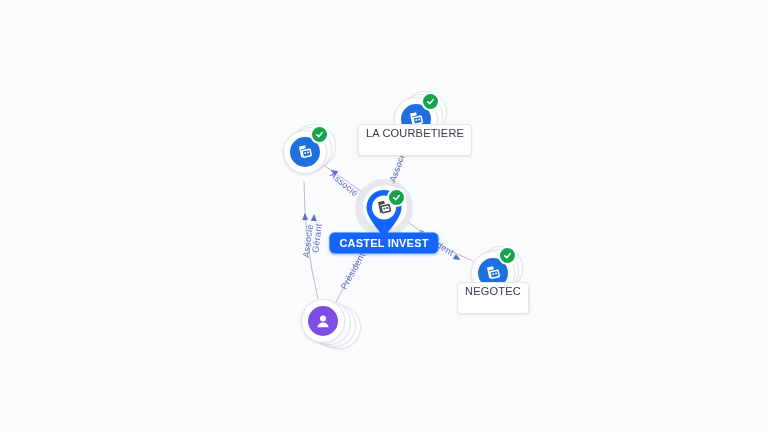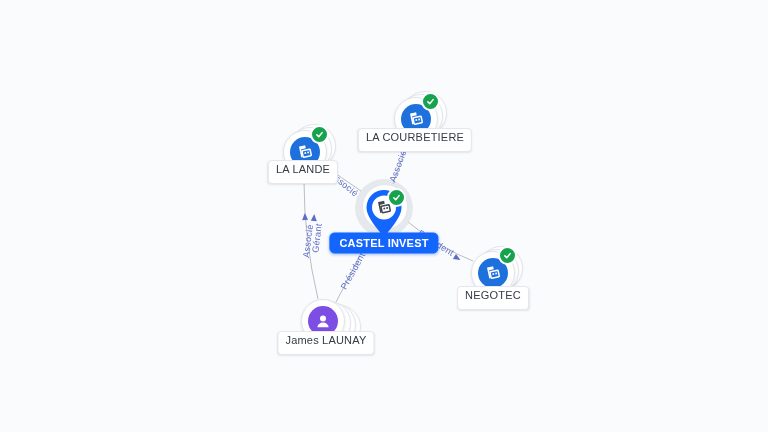--- a/index.html
+++ b/index.html
@@ -63,21 +63,21 @@
   }
 
   
   .pill{
     position:absolute;z-index:7;
     transform:translate(-50%,-50%);
     background:#ffffff;
     border:1px solid #e4e7ed;
     border-radius:4px;
     box-shadow:0 1px 2px rgba(30,40,60,.10);
-    padding:2px 7px 8px 7px;
+    padding:2px 7px 16px 7px;
     font-size:11px;color:#333b46;
     white-space:nowrap;letter-spacing:.2px;
   }
   .pill.selected{
     background:#1365fb;border-color:#1365fb;
     color:#ffffff;font-weight:600;
     padding:3px 9px 4px 9px;border-radius:5px;
     box-shadow:0 1px 3px rgba(19,101,251,.35);
   }
   .ctr{transform:translate(-50%,-50%);}
@@ -149,21 +149,20 @@
           </g>
         </svg>
       </div>
     </div>
     <div class="badge" style="left:27px;top:-5px;">
       <svg width="9" height="9" viewBox="0 0 12 12">
         <polyline points="2.5,6.5 5,9 9.5,3.5" fill="none" stroke="#ffffff" stroke-width="2" stroke-linecap="round" stroke-linejoin="round"></polyline>
       </svg>
     </div>
   </div>
-  <div class="pill" style="left:303px;top:172px;">LA LANDE</div>
 
   <div class="node" style="left:471px;top:251px;">
     <div class="stack" style="transform:translate(8px,-5px);"></div>
     <div class="stack" style="transform:translate(4px,-2px);"></div>
     <div class="card">
       <div class="circle company">
         <svg width="20" height="20" viewBox="0 0 20 20">
           <g transform="rotate(-12 10 10)" stroke="#ffffff" fill="none" stroke-width="1.5">
             <line x1="6" y1="3.5" x2="6" y2="14.5"></line>
             <path d="M6 3.5 H11.5 V6.6 H6 Z" fill="#ffffff" stroke="none"></path>
@@ -188,21 +187,20 @@
     <div class="stack" style="transform:translate(6px,2px);"></div>
     <div class="card">
       <div class="circle person">
         <svg width="20" height="20" viewBox="0 0 20 20">
           <circle cx="10" cy="7.4" r="3" fill="#ffffff"></circle>
           <path d="M4.4 16.2 a5.6 4.6 0 0 1 11.2 0 Z" fill="#ffffff"></path>
         </svg>
       </div>
     </div>
   </div>
-  <div class="pill" style="left:326px;top:343px;">James LAUNAY</div>
 
   <div class="halo ctr" style="left:384px;top:208px;transform:translate(-50%,-50%);"></div>
   <div class="pin-card" style="left:362px;top:184px;z-index:4;"></div>
   <div class="pin-wrap" style="left:362px;top:188px;">
     <svg width="44" height="52" viewBox="0 0 44 52">
       <path d="M22 50 C20.5 45.5 4.5 31 4.5 19.5 A17.5 17.5 0 1 1 39.5 19.5 C39.5 31 23.5 45.5 22 50 Z" fill="#1365fb"></path>
       <circle cx="22" cy="19.5" r="12" fill="#ffffff"></circle>
       <g transform="translate(12,9.5)">
         <g transform="rotate(-12 10 10)" stroke="#3f4650" fill="none" stroke-width="1.5">
           <line x1="6" y1="3.5" x2="6" y2="14.5"></line>

